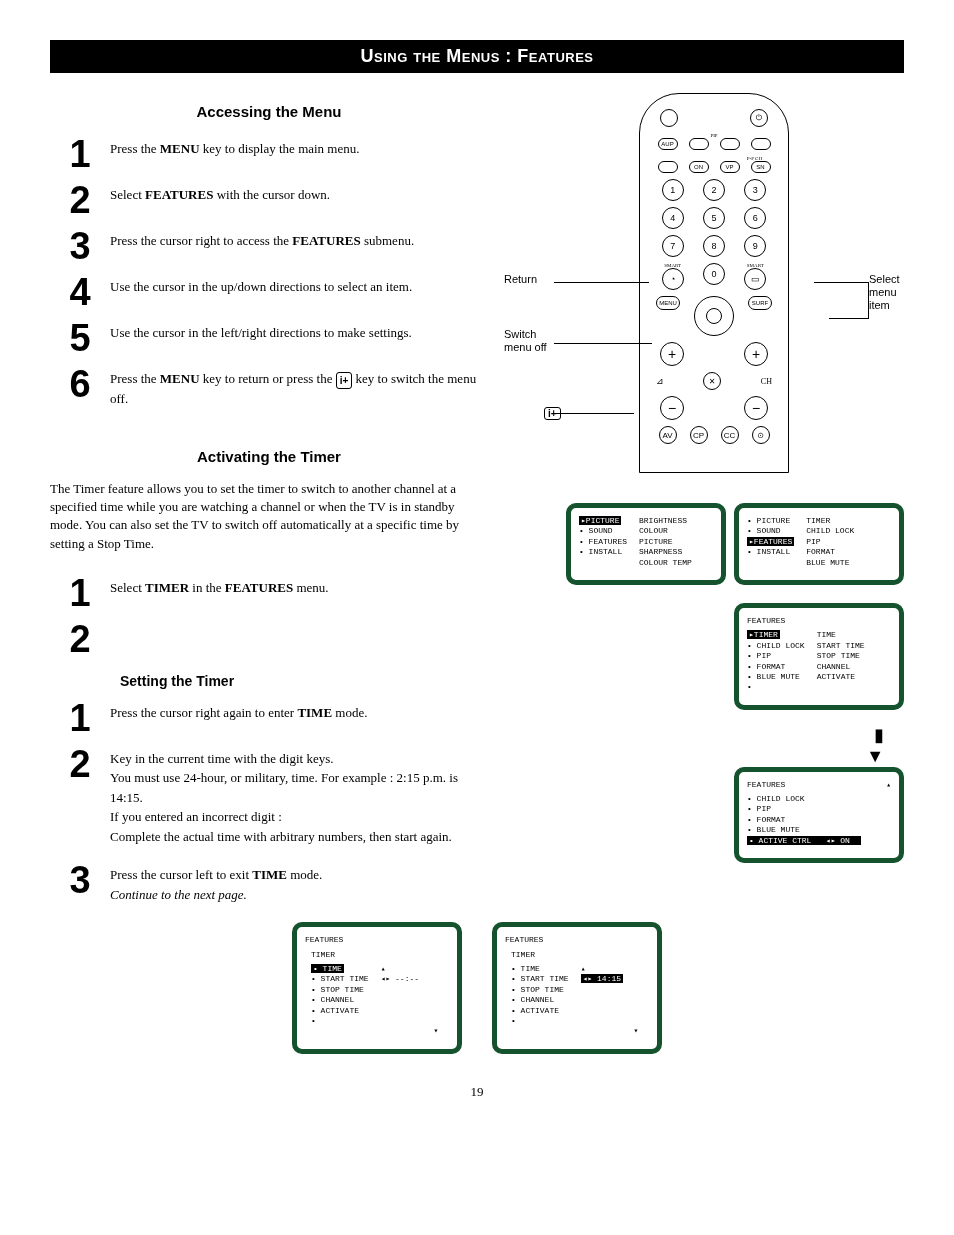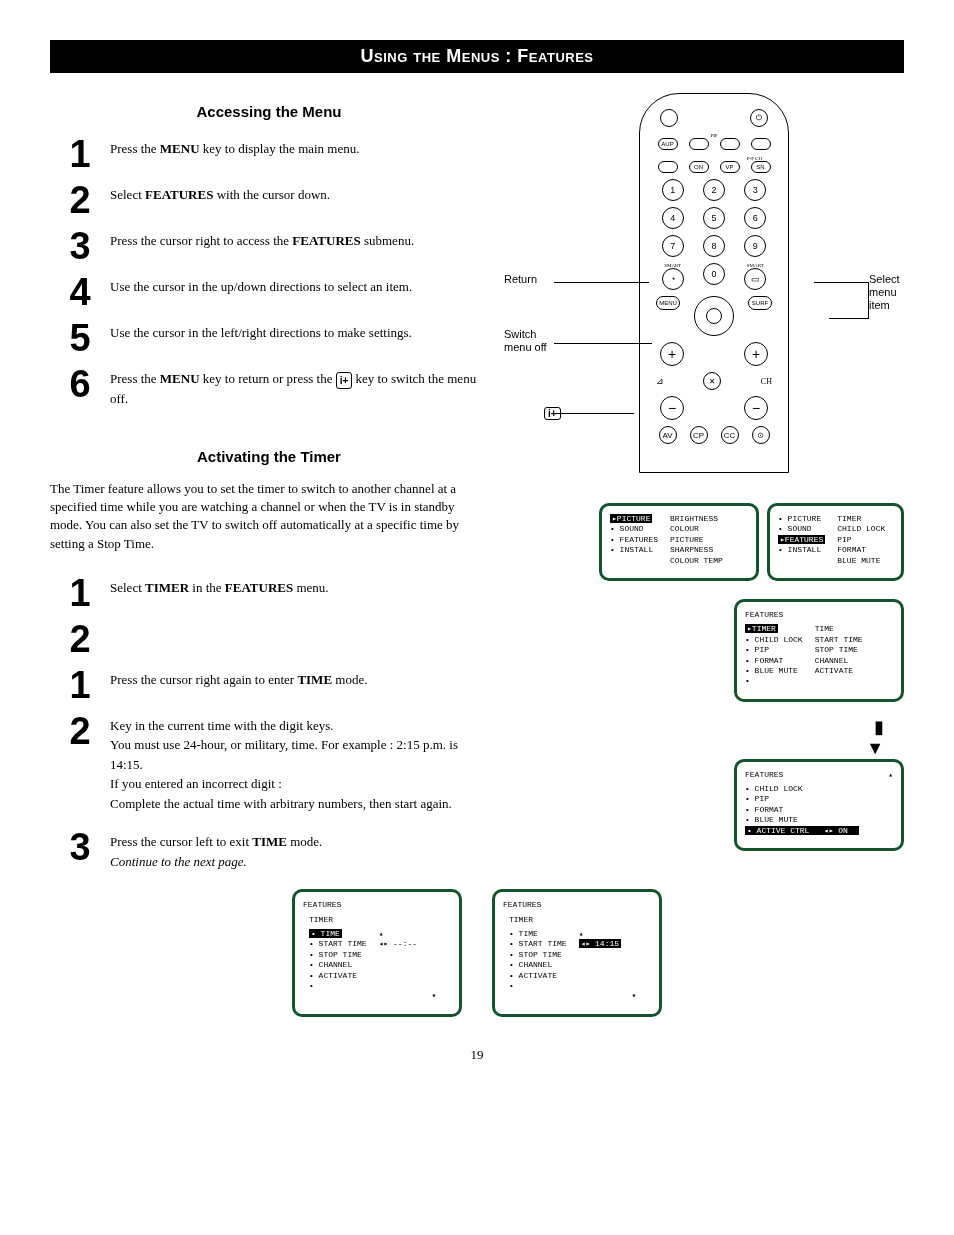--- a/index.html
+++ b/index.html
@@ -82,21 +82,21 @@
     position: absolute;
     font-family: Arial, sans-serif;
     font-size: 11px;
     line-height: 1.2;
   }
   .line { position: absolute; background: #000; }
 
   
   .osd-row { display:flex; gap:8px; margin-bottom:18px; align-items:flex-start; justify-content: flex-end;}
   .osd {
-    border: 3px solid #14532d;
+    border: 5px solid #14532d;
     border-radius: 10px;
     padding: 8px 8px 12px;
     font-family: "Courier New", monospace;
     font-size: 8px;
     line-height: 1.3;
     position: relative;
     background: #fff;
   }
   .osd-title {
     font-family: "Courier New", monospace;
@@ -164,20 +164,21 @@
     <div class="steps">
       <div class="step">
           <div class="step-num">1</div>
           <div class="step-text">Select <b>TIMER</b> in the <b>FEATURES</b> menu.</div>
         </div>
       <div class="step">
           <div class="step-num">2</div>
         </div>
     </div>
 
+    <div class="subhead-left">Setting the Timer</div>
     <div class="steps">
       <div class="step">
           <div class="step-num">1</div>
           <div class="step-text">Press the cursor right again to enter <b>TIME</b> mode.</div>
         </div>
       <div class="step">
           <div class="step-num">2</div>
           <div class="step-text">Key in the current time with the digit keys.<br>You must use 24-hour, or military, time. For example : 2:15 p.m. is 14:15.<br>If you entered an incorrect digit :<br>Complete the actual time with arbitrary numbers, then start again.</div>
         </div>
       <div class="step" style="margin-top:15px">
@@ -283,21 +284,21 @@
 • <span>SOUND</span>
 • <span>FEATURES</span>
 • <span>INSTALL</span></div>
           <div class="osd-col"><span>BRIGHTNESS</span>
 <span>COLOUR</span>
 <span>PICTURE</span>
 <span>SHARPNESS</span>
 <span>COLOUR TEMP</span></div>
         </div>
       </div>
-      <div class="osd" style="width:137px;">
+      <div class="osd" style="width:170px;">
         <div class="osd-cols">
           <div class="osd-col">• <span>PICTURE</span>
 • <span>SOUND</span>
 <span class="hl">▸<span>FEATURES</span></span>
 • <span>INSTALL</span></div>
           <div class="osd-col"><span>TIMER</span>
 <span>CHILD LOCK</span>
 <span>PIP</span>
 <span>FORMAT</span>
 <span>BLUE MUTE</span></div>

